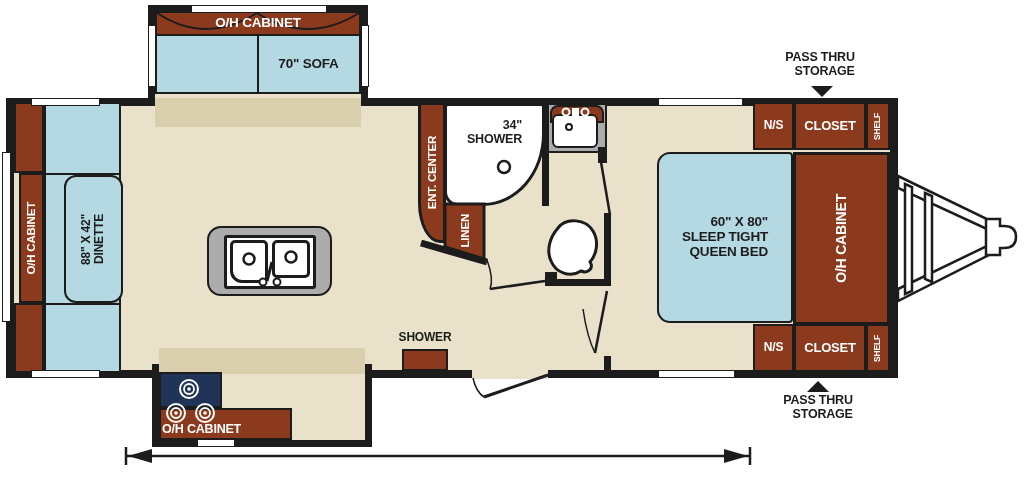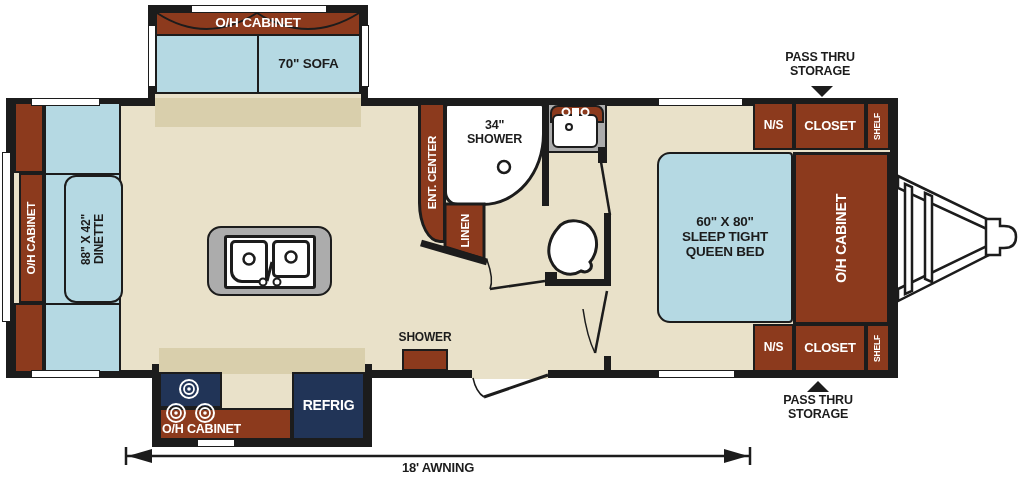--- a/index.html
+++ b/index.html
@@ -16,21 +16,21 @@
   .navy{background:var(--c-appliance);}
   .gray{background:var(--c-counter);}
   .white{background:#fff;}
   .win{position:absolute;box-sizing:border-box;background:#fff;border:1.5px solid var(--c-wall);z-index:4;}
   .iwall{position:absolute;box-sizing:border-box;background:var(--c-wall);z-index:3;}
   .lbl{position:relative;z-index:7;line-height:1.1;letter-spacing:-0.2px;}
   .lblabs{position:absolute;z-index:7;line-height:1.1;letter-spacing:-0.2px;
           display:flex;align-items:center;justify-content:center;text-align:center;}
   .wlbl{color:#fff;}
   .dlbl{color:var(--c-text_dark);}
-  .pre{white-space:pre-line;}
+  .pre{white-space:pre-line;text-align:right;}
   .vtext{writing-mode:vertical-rl;transform:rotate(180deg);}
   svg.overlay{position:absolute;left:0;top:0;z-index:5;pointer-events:none;}
   .tri-down{position:absolute;z-index:7;width:0;height:0;border-left:11px solid transparent;
             border-right:11px solid transparent;border-top:11px solid var(--c-wall);}
   .tri-up{position:absolute;z-index:7;width:0;height:0;border-left:11px solid transparent;
           border-right:11px solid transparent;border-bottom:11px solid var(--c-wall);}
 </style>
 </head>
 <body>
 
@@ -72,23 +72,20 @@
   </div>
 
   <div class="box gray" style="left:207px;top:226px;width:125px;height:70px;border-radius:14px;"></div>
   <div class="box white" style="left:224px;top:235px;width:92px;height:54px;border-width:3px;border-radius:3px;"></div>
   <div class="box white" style="left:230px;top:240px;width:38px;height:43px;border-width:3px;border-radius:5px 5px 5px 12px;"></div>
   <div class="box white" style="left:272px;top:240px;width:38px;height:38px;border-width:3px;border-radius:5px;"></div>
 
   <div class="box navy" style="left:159px;top:372px;width:63px;height:36px;"></div>
   <div class="box brown" style="left:159px;top:408px;width:133px;height:32px;justify-content:flex-start;align-items:flex-end;">
     <span class="lbl wlbl" style="font-size:12.5px;padding:0 0 1px 1px;">O/H CABINET</span>
-  </div>
-  <div class="box navy" style="left:292px;top:372px;width:73px;height:68px;">
-    <span class="lbl wlbl" style="font-size:14px;">REFRIG</span>
   </div>
 
   <div class="box brown" style="left:402px;top:349px;width:46px;height:22px;"></div>
   <div class="lblabs dlbl" style="left:382px;top:330px;width:86px;height:15px;font-size:12px;">SHOWER</div>
 
   <div class="box brown" style="left:418px;top:102px;width:28px;height:141px;border-width:3px;border-radius:2px 2px 2px 22px / 2px 2px 2px 40px;">
     <span class="lbl wlbl vtext" style="font-size:11.5px;">ENT. CENTER</span>
   </div>
   <div class="box white" style="left:444px;top:103px;width:101px;height:103px;border-width:3px;flex-direction:column;justify-content:flex-start;padding-top:13px;border-radius:4px 4px 62px 14px / 4px 4px 72px 14px;">
     <span class="lbl dlbl pre" style="font-size:12.5px;">34"
@@ -205,15 +202,14 @@
     <polygon points="128,456 152,449 152,463" fill="var(--c-wall)"></polygon>
     <polygon points="748,456 724,449 724,463" fill="var(--c-wall)"></polygon>
   </svg>
 
   <div class="lblabs dlbl pre" style="left:752px;top:50px;width:136px;height:30px;font-size:12.5px;">PASS THRU
 STORAGE</div>
   <div class="tri-down" style="left:811px;top:86px;"></div>
   <div class="tri-up" style="left:807px;top:381px;"></div>
   <div class="lblabs dlbl pre" style="left:750px;top:393px;width:136px;height:30px;font-size:12.5px;">PASS THRU
 STORAGE</div>
-  <div class="lblabs dlbl" style="left:353px;top:461px;width:170px;height:15px;font-size:13px;">18' AWNING</div>
 
 </div>
 
 </body></html>

